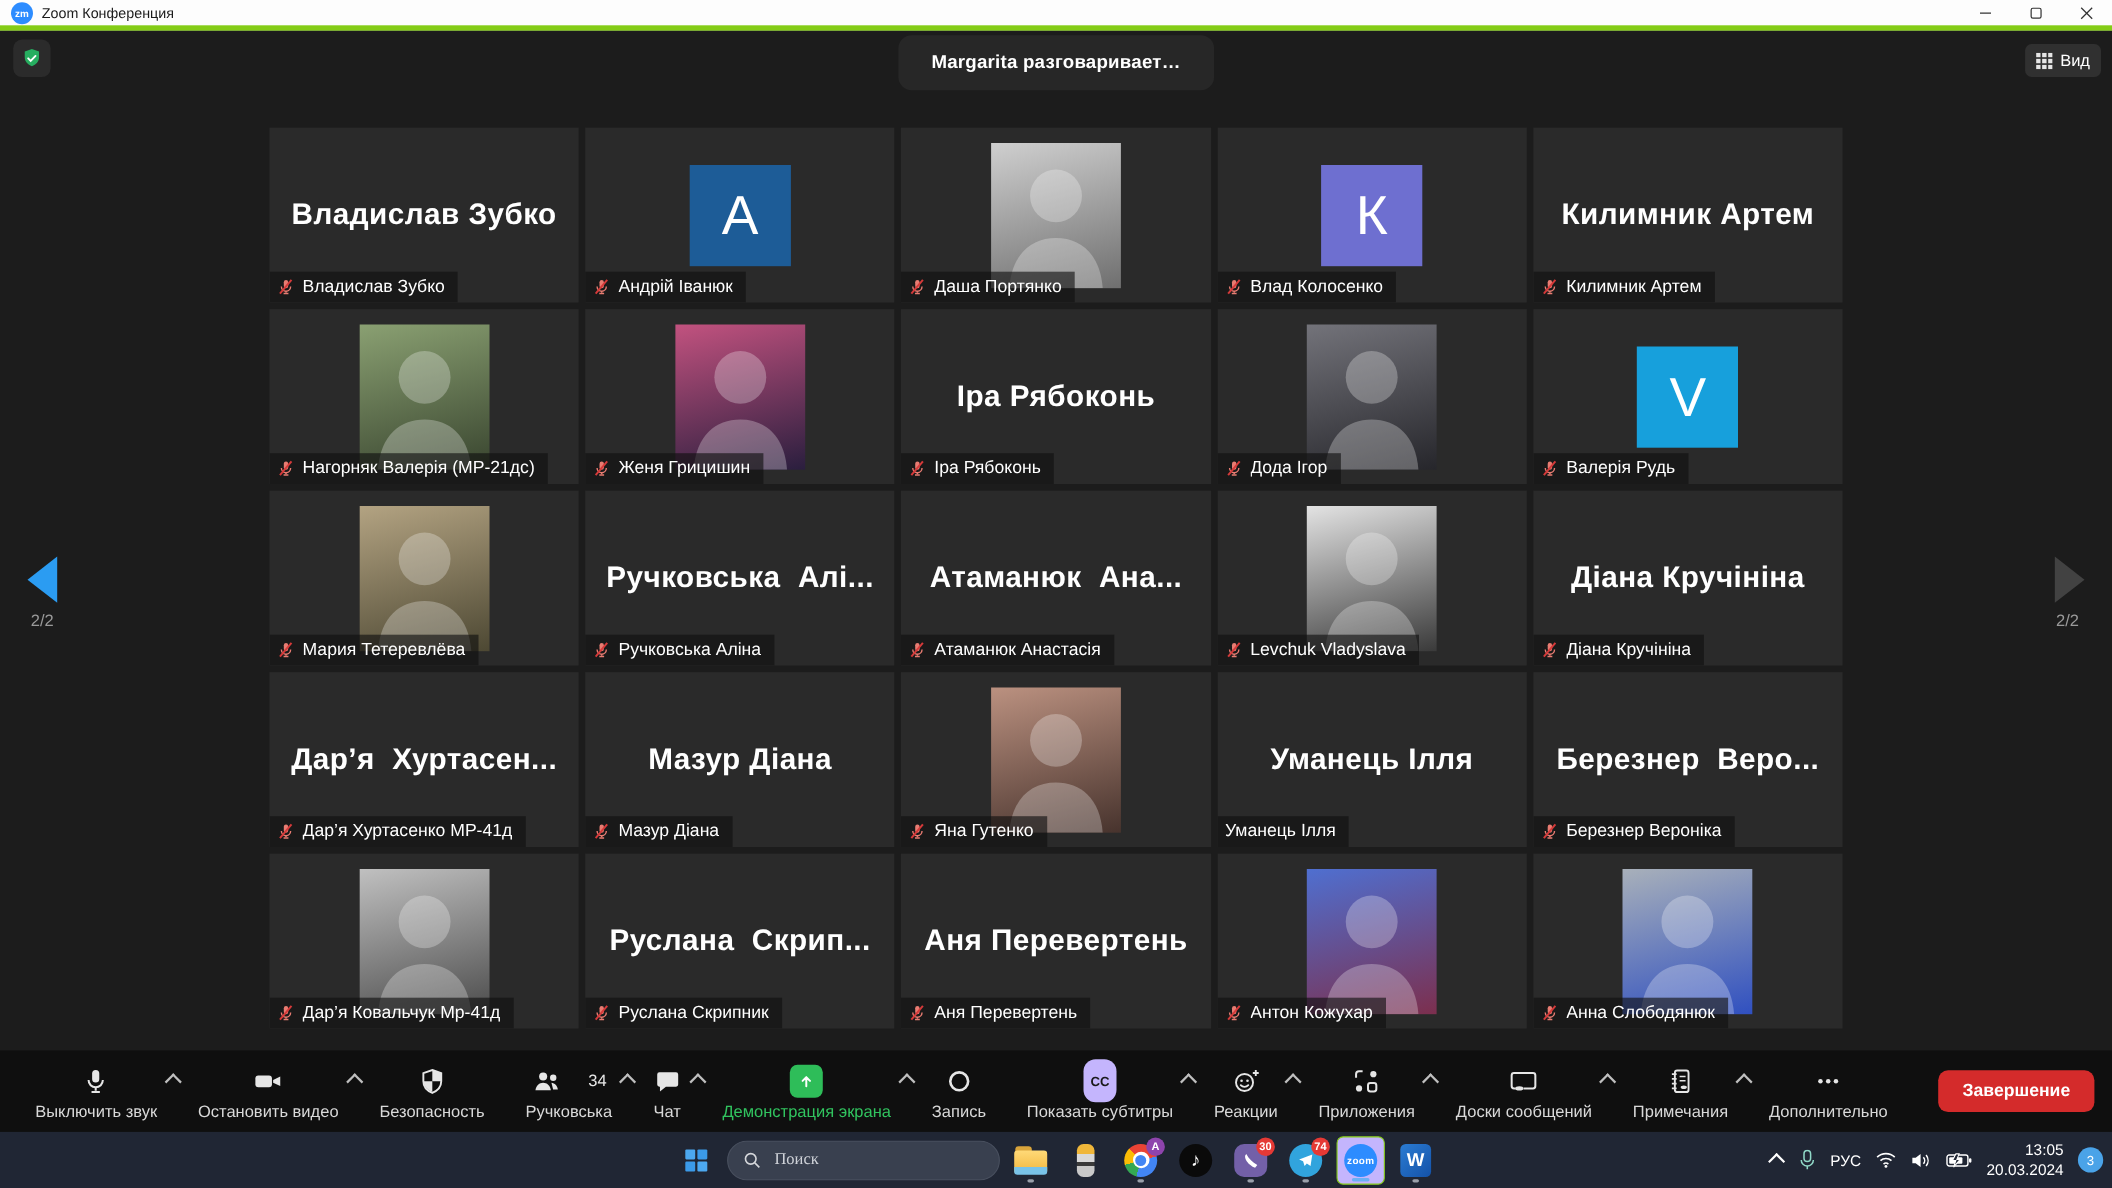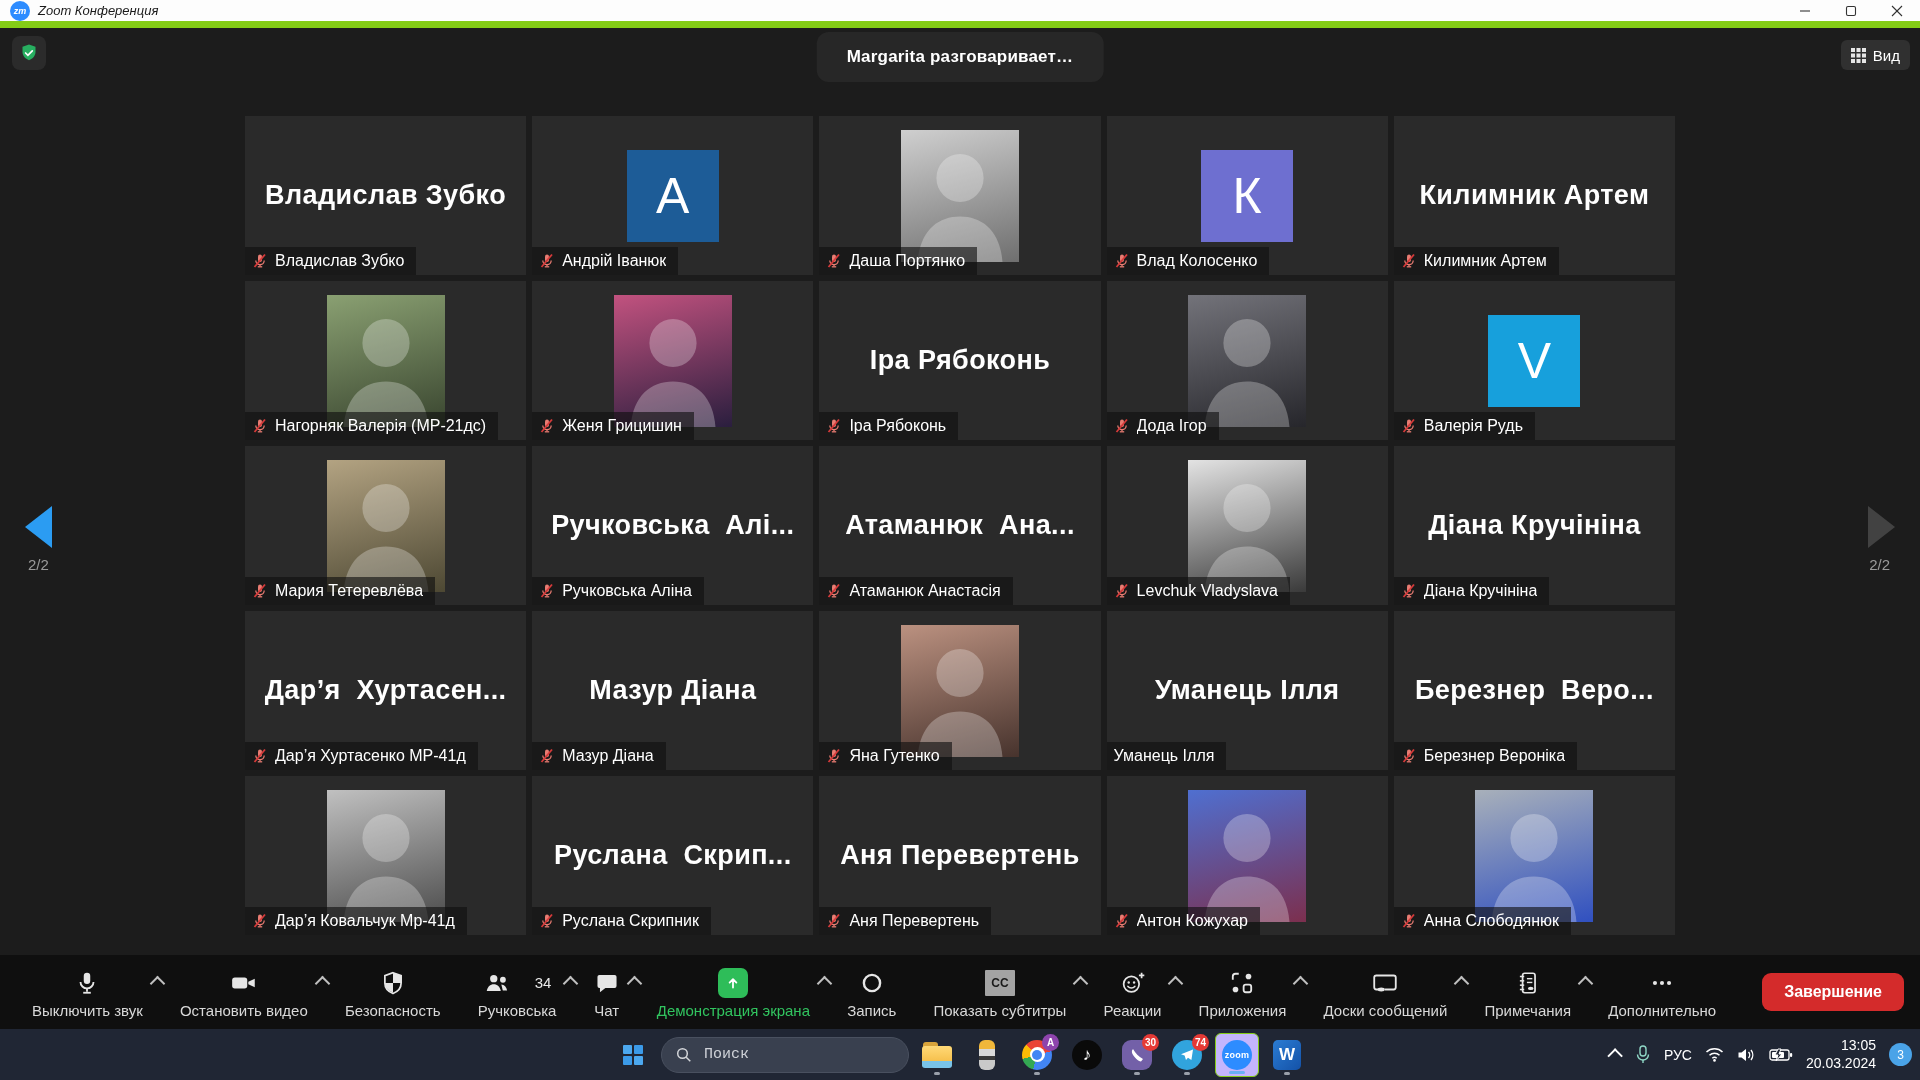--- a/index.html
+++ b/index.html
@@ -1,21 +1,21 @@
 <!DOCTYPE html>
 <html><head>
 <meta charset="utf-8">
 <style>
   html,body{margin:0;padding:0;width:1920px;height:1080px;overflow:hidden;
     font-family:"Liberation Sans","DejaVu Sans",sans-serif;background:#1b1b1b;}
   .page{position:relative;width:1920px;height:1080px;}
 
   
   .titlebar{position:absolute;top:0;left:0;right:0;height:28px;background:#fdfdfd;
-    display:flex;align-items:center;border-bottom:7px solid #84cc16;box-sizing:border-box;font-style:italic;}
+    display:flex;align-items:center;border-bottom:5px solid #84cc16;box-sizing:border-box;}
   .zm-logo{width:20px;height:20px;border-radius:50%;background:#2d8cff;color:#fff;
     font-size:9px;font-weight:700;display:flex;align-items:center;justify-content:center;margin:0 8px 0 10px;}
   .win-title{font-size:13px;color:#1a1a1a;}
   .win-controls{margin-left:auto;display:flex;height:100%;}
   .win-btn{width:46px;height:100%;display:flex;align-items:center;justify-content:center;}
   .win-btn svg{stroke:#333;stroke-width:1.1;fill:none;}
 
   
   .stage{position:absolute;top:28px;left:0;right:0;height:927px;background:#1c1c1c;}
   .security-btn{position:absolute;top:8px;left:12px;width:34px;height:34px;border-radius:8px;
@@ -57,34 +57,34 @@
   .tb-item{position:relative;display:flex;flex-direction:column;align-items:center;
     padding:0 16px;color:#d9d9d9;font-size:15px;}
   .tb-icon-row{height:34px;display:flex;align-items:center;gap:24px;}
   .tb-label{margin-top:2px;white-space:nowrap;}
   .tb-item.active .tb-label{color:#31c45f;}
   .tb-count{font-size:15px;color:#e8e8e8;}
   .caret{position:absolute;right:-4px;top:12px;width:9px;height:9px;
     border-left:2px solid #bfbfbf;border-top:2px solid #bfbfbf;transform:rotate(45deg);}
   .share-box{width:30px;height:30px;background:#2ebd59;border-radius:7px;
     display:flex;align-items:center;justify-content:center;}
-  .cc-box{width:30px;height:26px;background:#a3a3a3;border-radius:1px;color:#1a1a1a;
+  .cc-box{width:30px;height:39px;background:#c4b5fd;border-radius:11px;color:#1a1a1a;
     font-size:12px;font-weight:700;display:flex;align-items:center;justify-content:center;}
   .end-btn{margin:0 16px 0 4px;background:#d42b2b;color:#fff;font-size:16px;font-weight:700;
     border:none;border-radius:9px;padding:10px 22px;white-space:nowrap;}
 
   
   .taskbar{position:absolute;bottom:0;left:0;right:0;height:51px;background:#202634;
     display:flex;align-items:center;}
   .tb-center{position:absolute;left:50%;transform:translateX(-50%);display:flex;align-items:center;gap:6px;}
   .start-btn{width:44px;height:44px;display:flex;align-items:center;justify-content:center;border-radius:6px;}
   .search-pill{width:248px;height:36px;border-radius:18px;background:#39404f;border:1px solid #49505f;
     display:flex;align-items:center;gap:10px;padding:0 14px;box-sizing:border-box;}
   .search-input{background:transparent;border:none;outline:none;color:#e6e6e6;font-size:15px;width:170px;
-    font-family:Liberation Mono, monospace;}
+    font-family:Liberation Serif, serif;}
   .search-input::placeholder{color:#cfd2d8;}
   .app-btn{position:relative;width:44px;height:44px;border-radius:6px;display:flex;
     align-items:center;justify-content:center;}
   .app-btn.active{background:#c4b5fd;border:1px solid #84cc16;box-sizing:border-box;}
   .run-dot{position:absolute;bottom:2px;left:50%;transform:translateX(-50%);
     width:6px;height:3px;border-radius:2px;background:#9aa0aa;}
   .run-dot.wide{width:16px;background:#6ab0f5;}
   .badge{position:absolute;top:1px;right:0px;min-width:17px;height:17px;border-radius:9px;
     color:#fff;font-size:10px;font-weight:700;display:flex;align-items:center;justify-content:center;
     padding:0 3px;box-sizing:border-box;}

